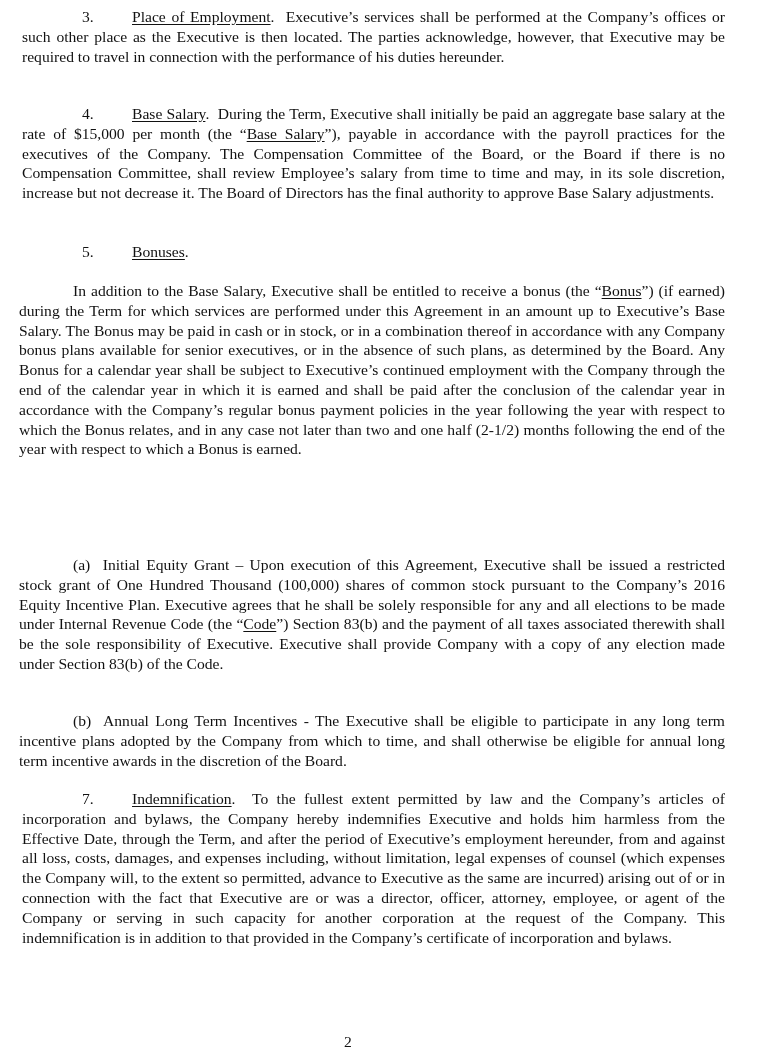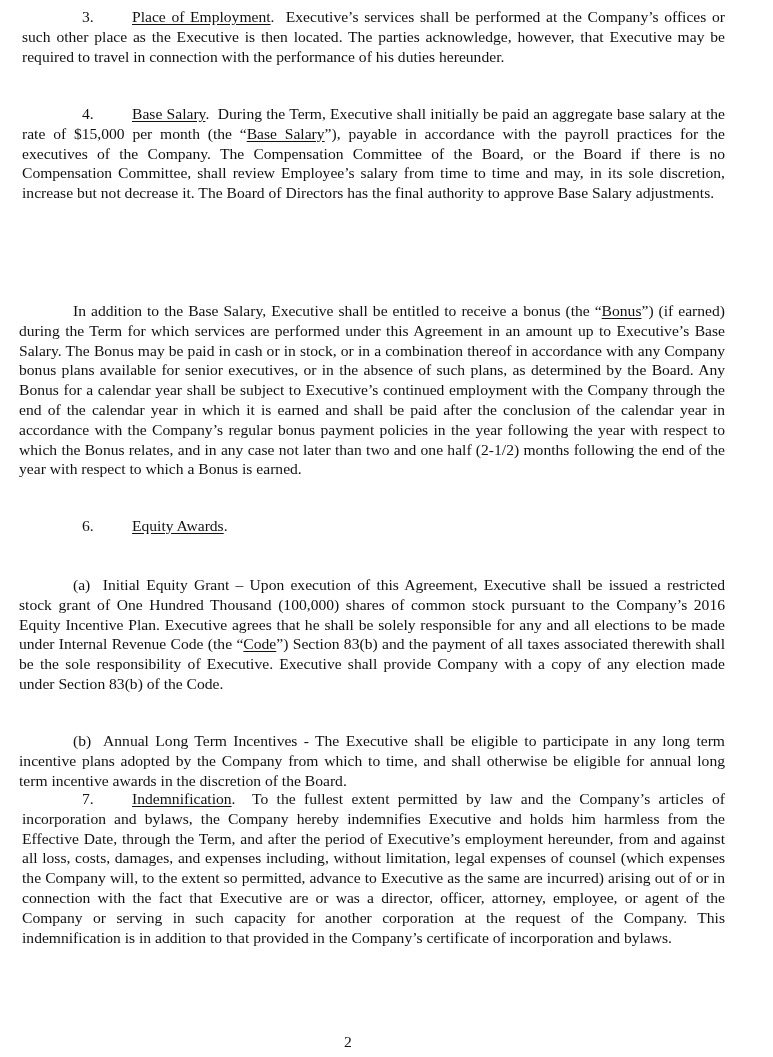--- a/index.html
+++ b/index.html
@@ -26,21 +26,21 @@
     }
     .para {
       position: absolute;
       text-align: justify;
       text-align-last: left;
       margin: 0;
     }
     .p-a { left: 22px; width: 703px; }
     .p-b { left: 19px; width: 706px; }
     .indent { text-indent: 60px; }
-    .indent-b { text-indent: 54px; margin-top: 20px; }
+    .indent-b { text-indent: 54px; }
     .num {
       display: inline-block;
       width: 50px;
       text-indent: 0;
     }
     .u { text-decoration: underline; text-underline-offset: 2px; }
     .page-number {
       position: absolute;
       left: 0;
       width: 696px;
@@ -50,24 +50,24 @@
   </style>
 </head>
 <body>
 
 <div class="page">
 
   <p class="para p-a indent" style="top:7px;"><span class="num">3.</span><span class="u">Place of Employment</span><span>.</span>&nbsp; <span>Executive’s services shall be performed at the Company’s offices or such other place as the Executive is then located. The parties acknowledge, however, that Executive may be required to travel in connection with the performance of his duties hereunder.</span></p>
 
   <p class="para p-a indent" style="top:104px;"><span class="num">4.</span><span class="u">Base Salary</span><span>.</span>&nbsp; <span>During the Term, Executive shall initially be paid an aggregate base salary at the rate of $15,000 per month (the “</span><span class="u">Base Salary</span><span>”), payable in accordance with the payroll practices for the executives of the Company. The Compensation Committee of the Board, or the Board if there is no Compensation Committee, shall review Employee’s salary from time to time and may, in its sole discretion, increase but not decrease it. The Board of Directors has the final authority to approve Base Salary adjustments.</span></p>
 
+  <p class="para p-a indent" style="top:242px;"><span class="num">5.</span><span class="u">Bonuses</span><span>.</span></p>
 
   <p class="para p-b indent-b" style="top:281px;"><span>In addition to the Base Salary, Executive shall be entitled to receive a bonus (the “</span><span class="u">Bonus</span><span>”) (if earned) during the Term for which services are performed under this Agreement in an amount up to Executive’s Base Salary. The Bonus may be paid in cash or in stock, or in a combination thereof in accordance with any Company bonus plans available for senior executives, or in the absence of such plans, as determined by the Board.  Any Bonus for a calendar year shall be subject to Executive’s continued employment with the Company through the end of the calendar year in which it is earned and shall be paid after the conclusion of the calendar year in accordance with the Company’s regular bonus payment policies in the year following the year with respect to which the Bonus relates, and in any case not later than two and one half (2-1/2) months following the end of the year with respect to which a Bonus is earned.</span></p>
 
-  <p class="para p-a indent" style="top:516px;"><span class="num">6.</span><span class="u">Equity Awards</span><span>.</span></p>
 
   <p class="para p-b indent-b" style="top:555px;"><span>(a)</span>&nbsp; <span>Initial Equity Grant – Upon execution of this Agreement, Executive shall be issued a restricted stock grant of One Hundred Thousand (100,000) shares of common stock pursuant to the Company’s 2016 Equity Incentive Plan.  Executive agrees that he shall be solely responsible for any and all elections to be made under Internal Revenue Code (the “</span><span class="u">Code</span><span>”) Section 83(b) and the payment of all taxes associated therewith shall be the sole responsibility of Executive. Executive shall provide Company with a copy of any election made under Section 83(b) of the Code.</span></p>
 
   <p class="para p-b indent-b" style="top:711px;"><span>(b)</span>&nbsp; <span>Annual Long Term Incentives - The Executive shall be eligible to participate in any long term incentive plans adopted by the Company from which to time, and shall otherwise be eligible for annual long term incentive awards in the discretion of the Board.</span></p>
 
   <p class="para p-a indent" style="top:789px;"><span class="num">7.</span><span class="u">Indemnification</span><span>.</span>&nbsp; <span>To the fullest extent permitted by law and the Company’s articles of incorporation and bylaws, the Company hereby indemnifies Executive and holds him harmless from the Effective Date, through the Term, and after the period of Executive’s employment hereunder, from and against all loss, costs, damages, and expenses including, without limitation, legal expenses of counsel (which expenses the Company will, to the extent so permitted, advance to Executive as the same are incurred) arising out of or in connection with the fact that Executive are or was a director, officer, attorney, employee, or agent of the Company or serving in such capacity for another corporation at the request of the Company. This indemnification is in addition to that provided in the Company’s certificate of incorporation and bylaws.</span></p>
 
   <div class="page-number">2</div>
 
 </div>

